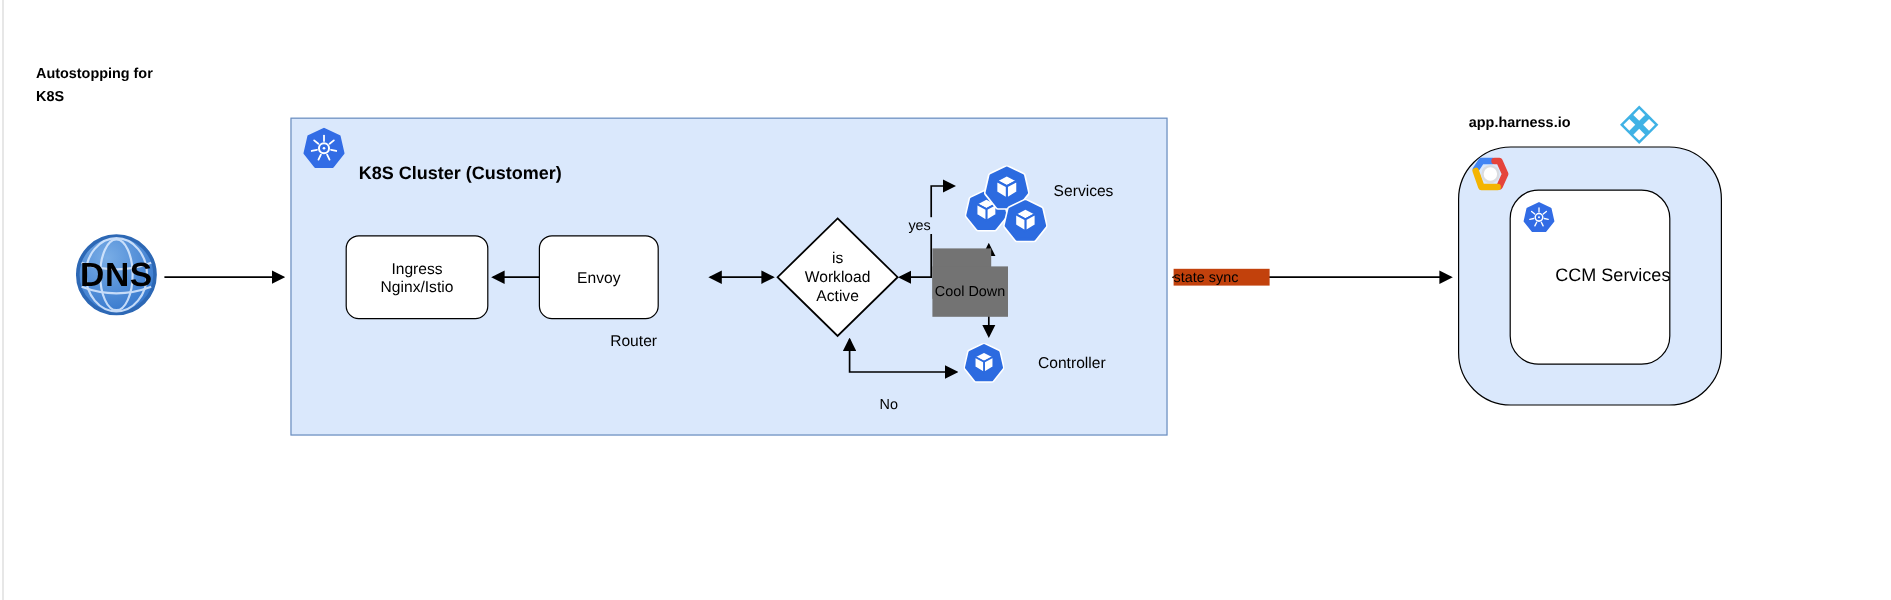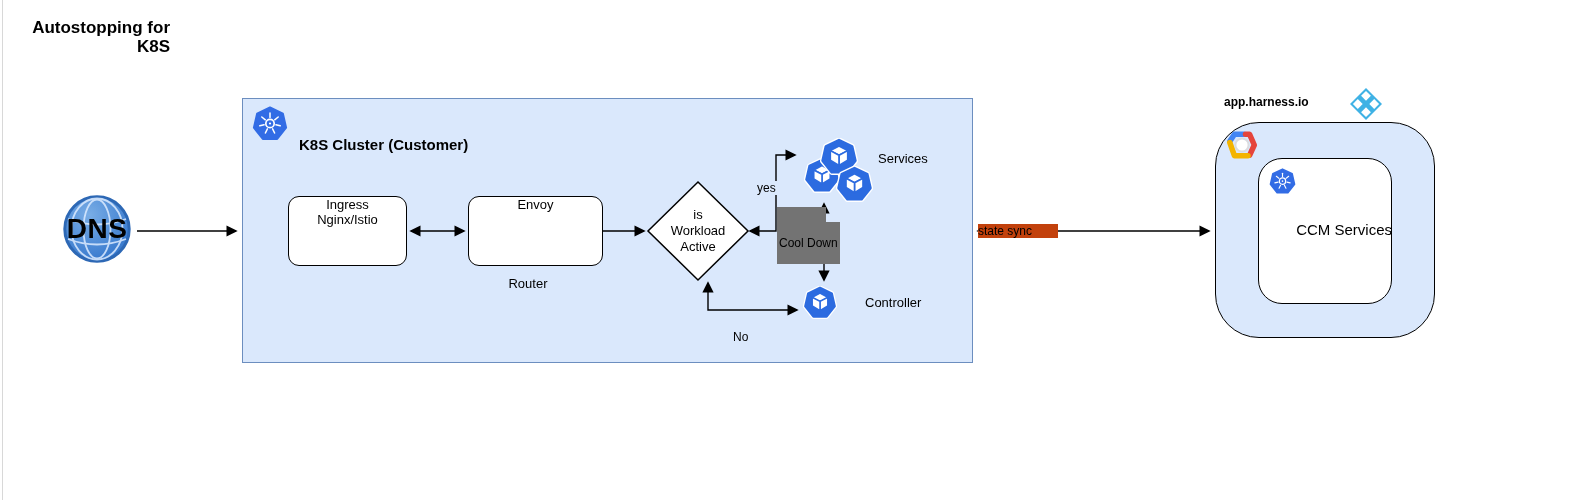--- a/index.html
+++ b/index.html
@@ -7,34 +7,34 @@
     position:relative;width:1576px;height:500px;background:#ffffff;
     font-family:"Liberation Sans",sans-serif;color:#000;overflow:hidden;
   }
   .abs{position:absolute;}
   .edge-line{position:absolute;left:0;top:0;z-index:2;}
   .node{z-index:3;}
   .txt{line-height:1.2;}
   
   #left-frame{left:2px;top:0;width:1px;height:500px;background:#d8d8d8;z-index:1;}
   
-  #page-title{left:30px;top:18px;width:140px;text-align:right;font-weight:bold;font-size:17px;line-height:19px;z-index:3;}
+  #page-title{left:30px;top:52px;width:140px;text-align:left;font-weight:bold;font-size:12px;line-height:19px;z-index:3;}
   
   #dns-icon{left:62px;top:194px;width:70px;height:70px;z-index:3;}
   #dns-label{left:62px;top:194px;width:70px;height:70px;display:flex;align-items:center;justify-content:center;
     color:#000000;font-weight:bold;font-size:28px;letter-spacing:.5px;z-index:4;}
   
   #cluster-box{left:242px;top:98px;width:731px;height:265px;background:#dae8fc;border:1.5px solid #6c8ebf;box-sizing:border-box;z-index:1;}
   #cluster-k8s-icon{left:252px;top:106px;width:36px;height:36px;z-index:3;}
   #cluster-title{left:299px;top:116px;font-weight:bold;font-size:15px;z-index:3;margin-top:20px;}
   
   .proc{background:#fff;border:1.5px solid #000;border-radius:11px;box-sizing:border-box;
-    display:flex;justify-content:center;text-align:center;font-size:13px;z-index:3;}
+    display:flex;align-items:center;justify-content:center;text-align:center;font-size:13px;z-index:3;}
   #ingress-box{left:288px;top:196px;width:119px;height:70px;}
-  #envoy-box{left:468px;top:196px;width:135px;height:70px;}
+  #envoy-box{left:449px;top:196px;width:100px;height:70px;}
   #router-caption{left:490px;top:276px;width:76px;text-align:center;font-size:13px;z-index:3;}
   
   #decision-label{left:663px;top:207px;width:70px;text-align:center;font-size:13px;line-height:16px;z-index:3;}
   
   #pod-services-left{left:804px;top:158px;width:36px;height:36px;z-index:3;}
   #pod-services-top{left:820px;top:138px;width:38px;height:38px;z-index:4;}
   #pod-services-right{left:836px;top:166px;width:37px;height:37px;z-index:5;}
   #pod-controller{left:803px;top:286px;width:34px;height:34px;z-index:3;}
   #services-label{left:878px;top:151px;font-size:13px;z-index:3;}
   #controller-label{left:865px;top:295px;font-size:13px;z-index:3;}

